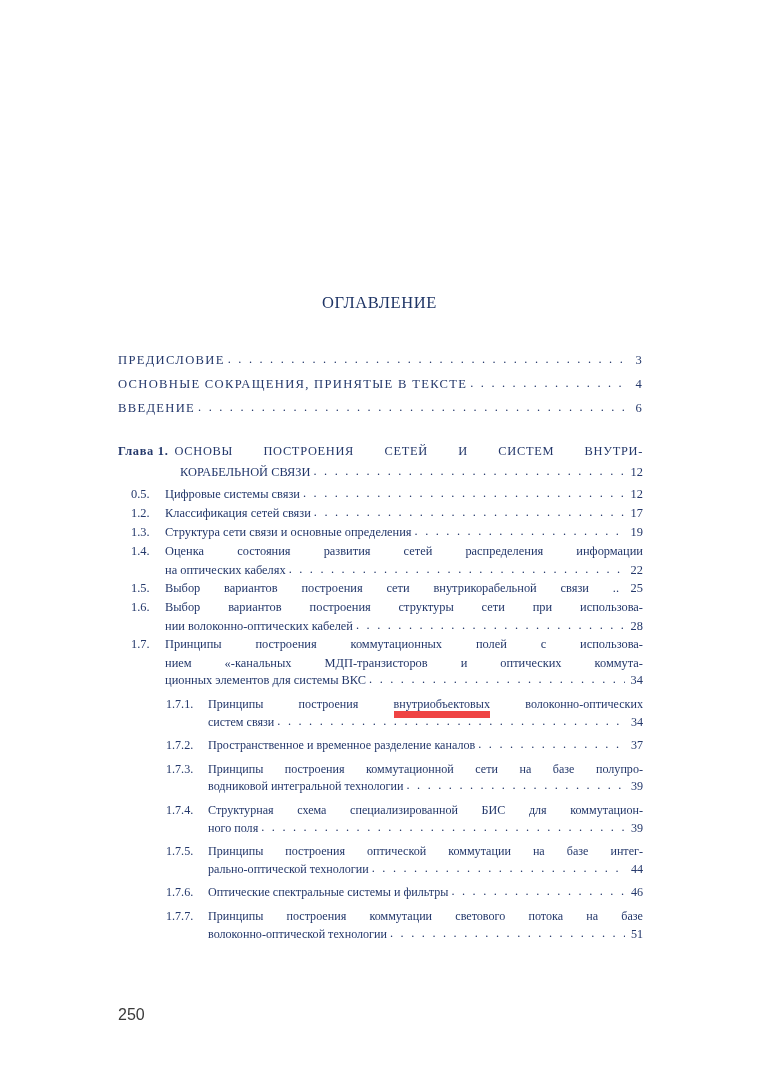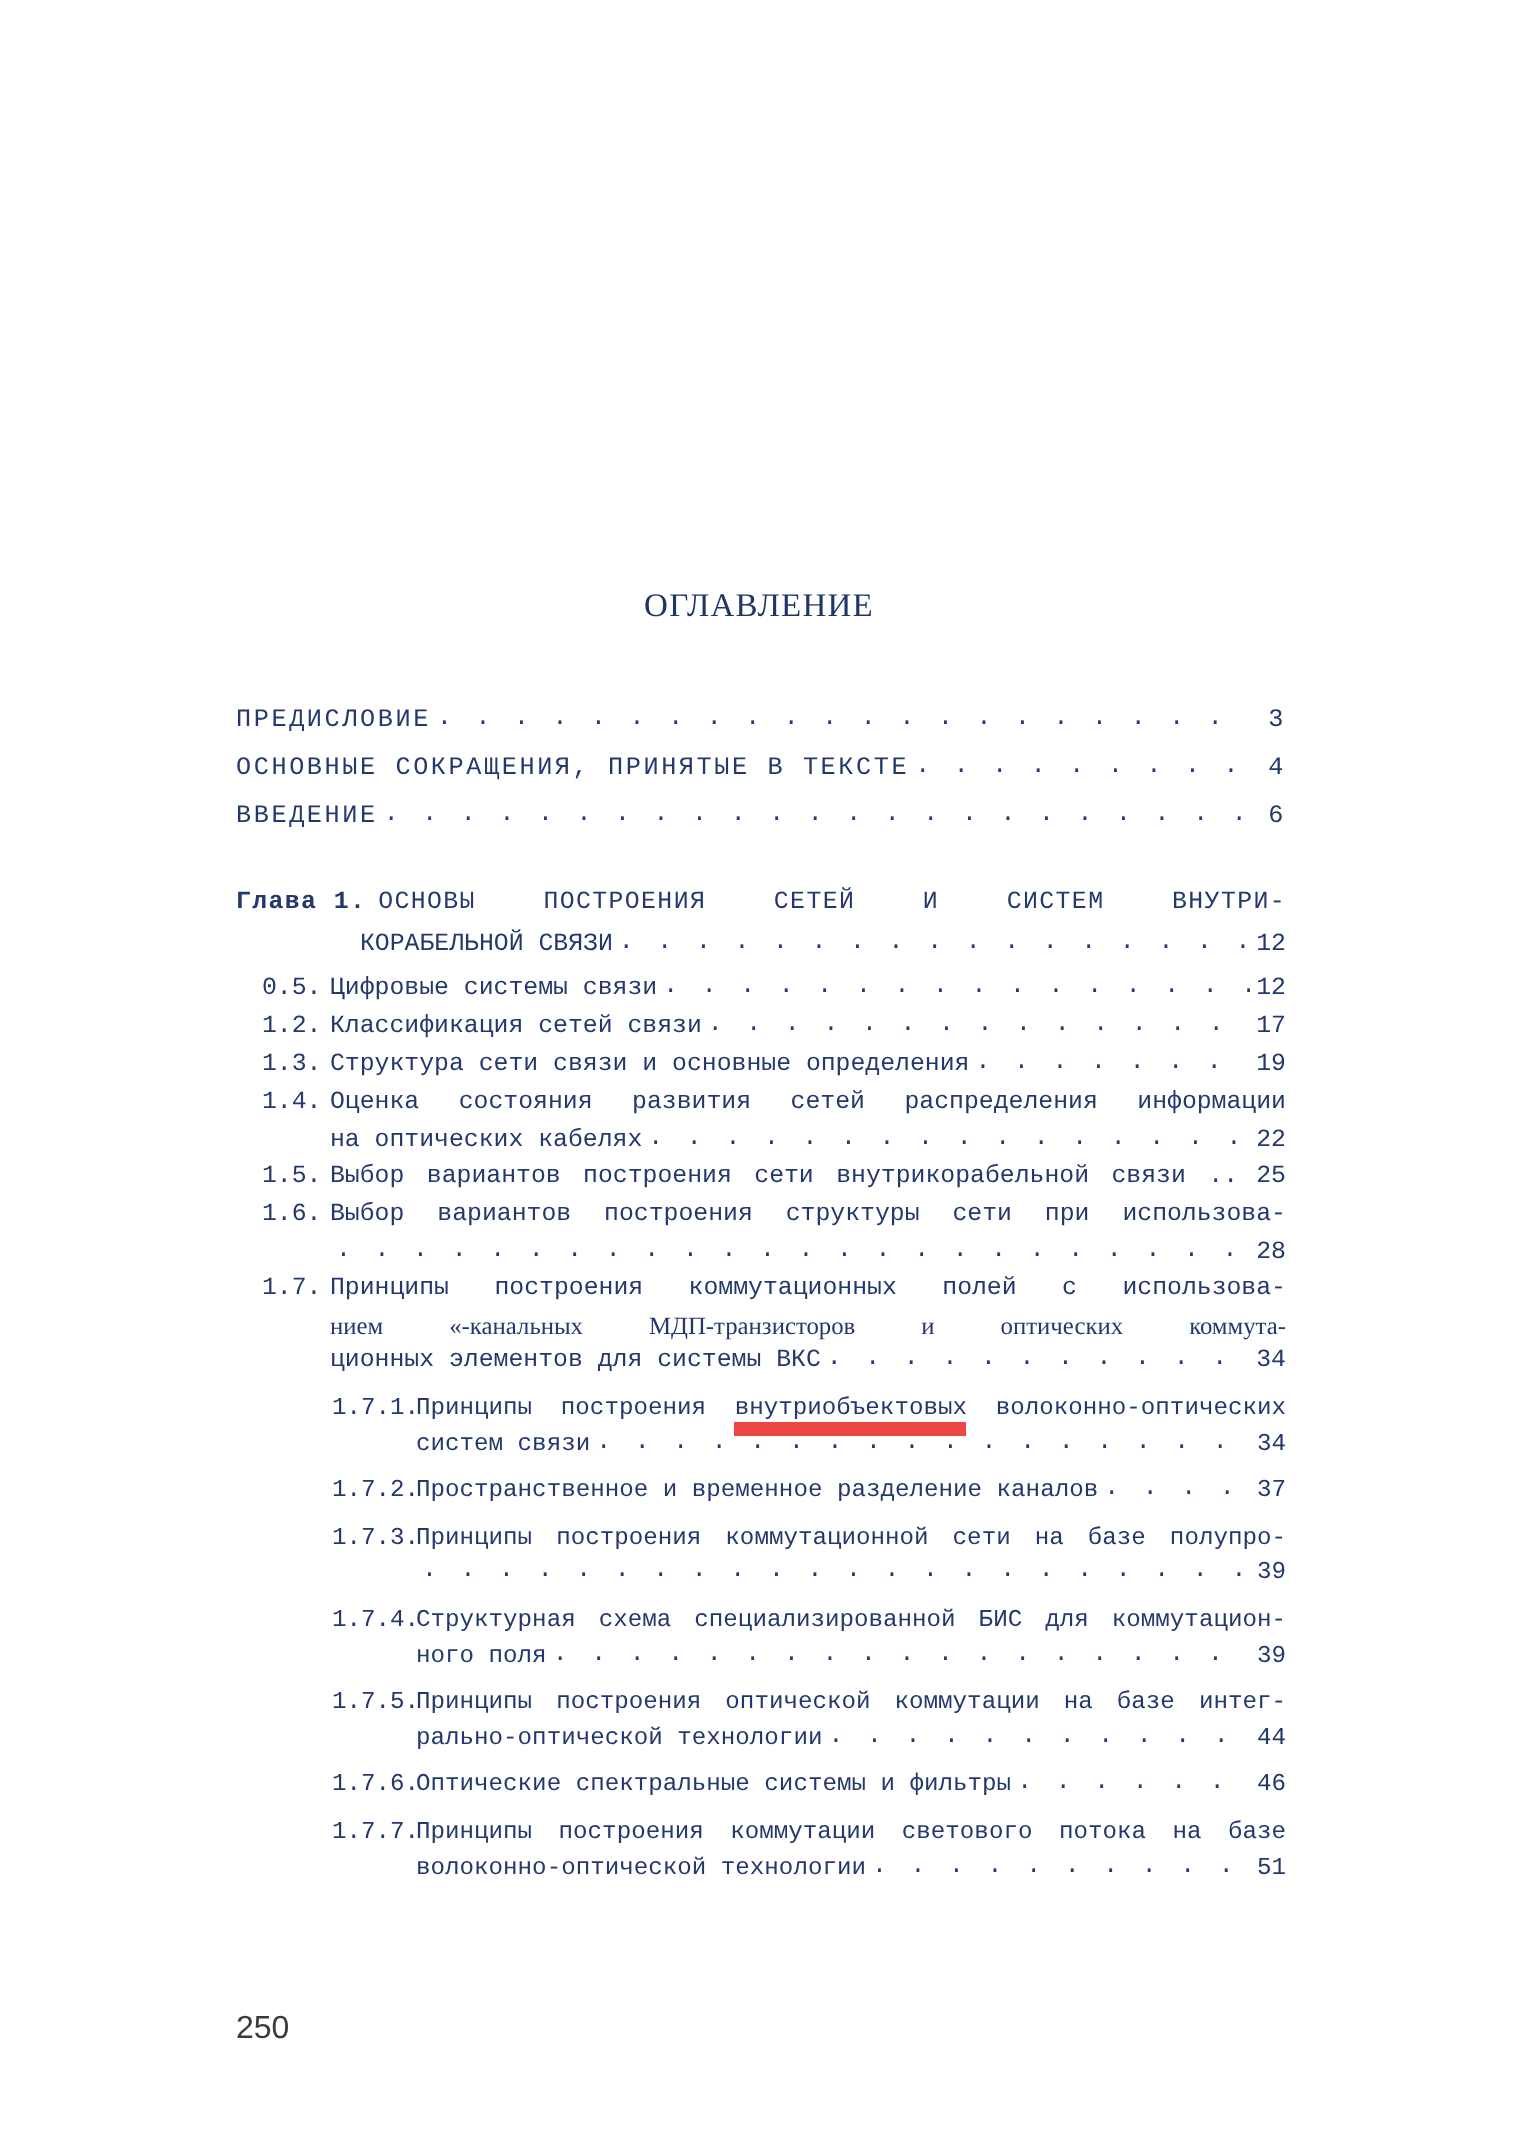--- a/index.html
+++ b/index.html
@@ -49,21 +49,20 @@
     font-size: 12.4px;
     line-height: 17.6px;
     color: #24386b;
   }
 
   
   .row {
     display: flex;
     align-items: baseline;
     width: 100%;
-    font-family: Liberation Mono, monospace;
   }
   .num {
     flex: 0 0 auto;
     white-space: nowrap;
   }
   .txt {
     flex: 0 1 auto;
     white-space: nowrap;
   }
   .txt.justified {
@@ -276,20 +275,21 @@
     </div>
 
     <div class="entry lvl1">
       <div class="row">
         <span class="num">1.6.</span>
         <span class="txt justified">Выбор вариантов построения структуры сети при использова-</span>
       </div>
     </div>
     <div class="entry lvl1-cont">
       <div class="row">
+        <span class="txt">нии волоконно-оптических кабелей</span>
         <span class="leader">. . . . . . . . . . . . . . . . . . . . . . . . . . . . . . . . . . . . . . . . . . . . . . . . . . . . . . . . . . . . . . . . . . . . . . . . . . . . . .</span>
         <span class="pg">28</span>
       </div>
     </div>
 
     <div class="entry lvl1">
       <div class="row">
         <span class="num">1.7.</span>
         <span class="txt justified">Принципы построения коммутационных полей с использова-</span>
       </div>
@@ -331,20 +331,21 @@
     </div>
 
     <div class="entry lvl2">
       <div class="row">
         <span class="num">1.7.3.</span>
         <span class="txt justified">Принципы построения коммутационной сети на базе полупро-</span>
       </div>
     </div>
     <div class="entry lvl2-cont">
       <div class="row">
+        <span class="txt">водниковой интегральной технологии</span>
         <span class="leader">. . . . . . . . . . . . . . . . . . . . . . . . . . . . . . . . . . . . . . . . . . . . . . . . . . . . . . . . . . . . . . . . . . . . . . . . . . . . . .</span>
         <span class="pg">39</span>
       </div>
     </div>
 
     <div class="entry lvl2">
       <div class="row">
         <span class="num">1.7.4.</span>
         <span class="txt justified">Структурная схема специализированной БИС для коммутацион-</span>
       </div>

